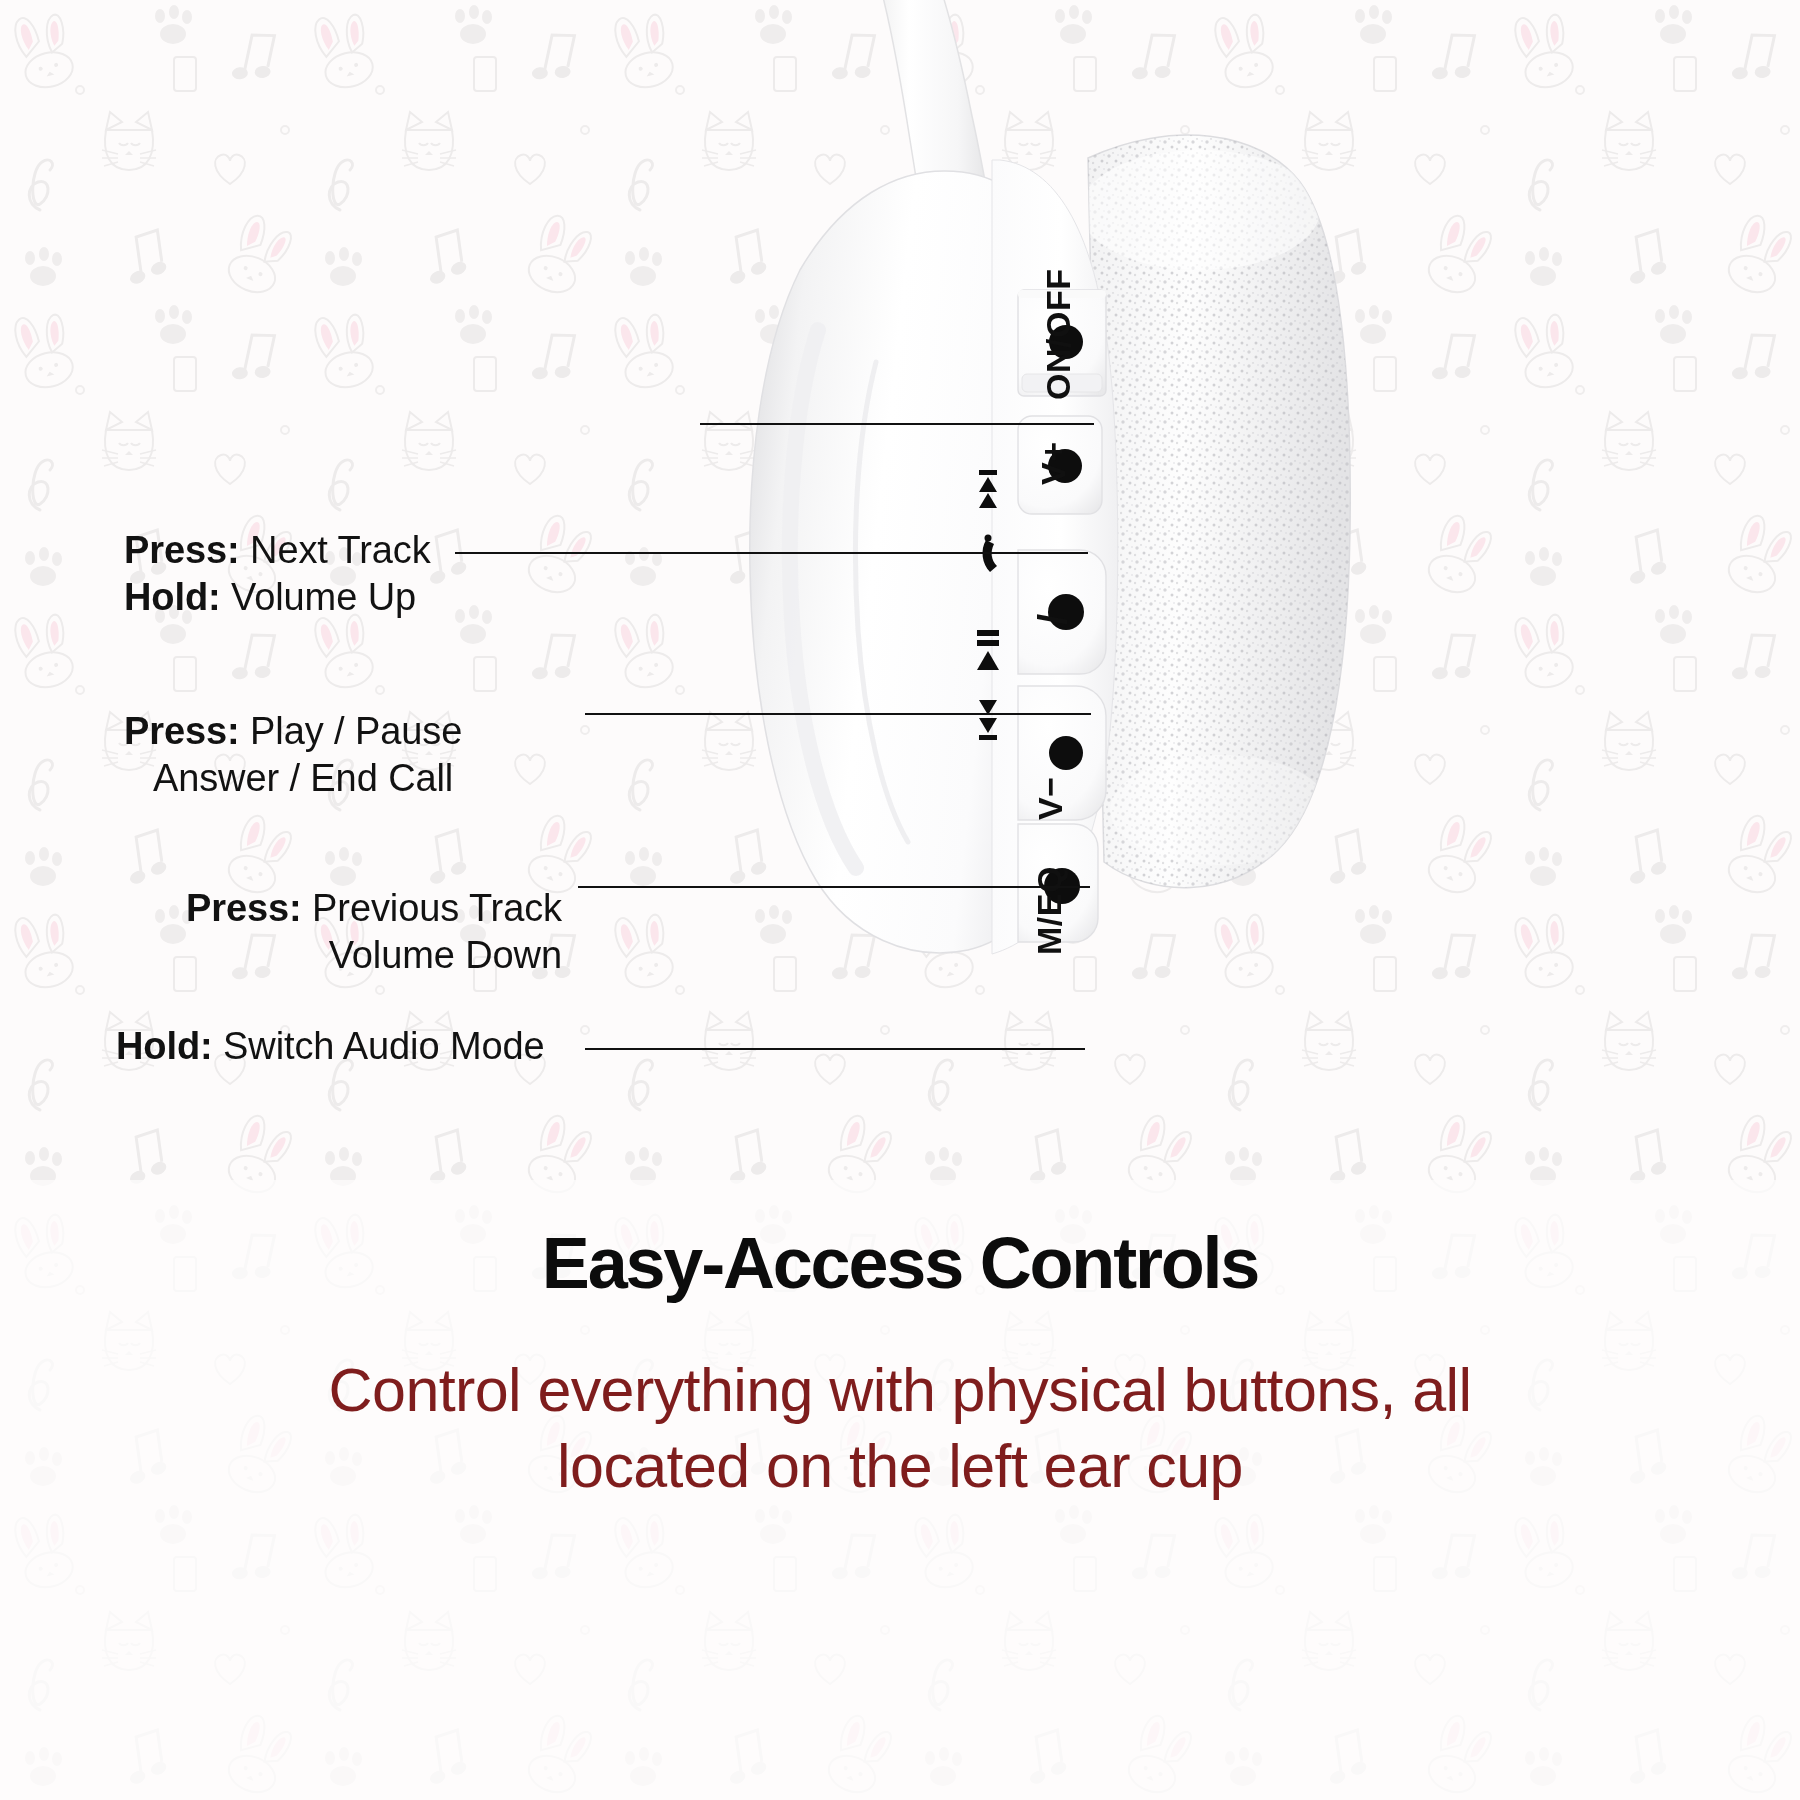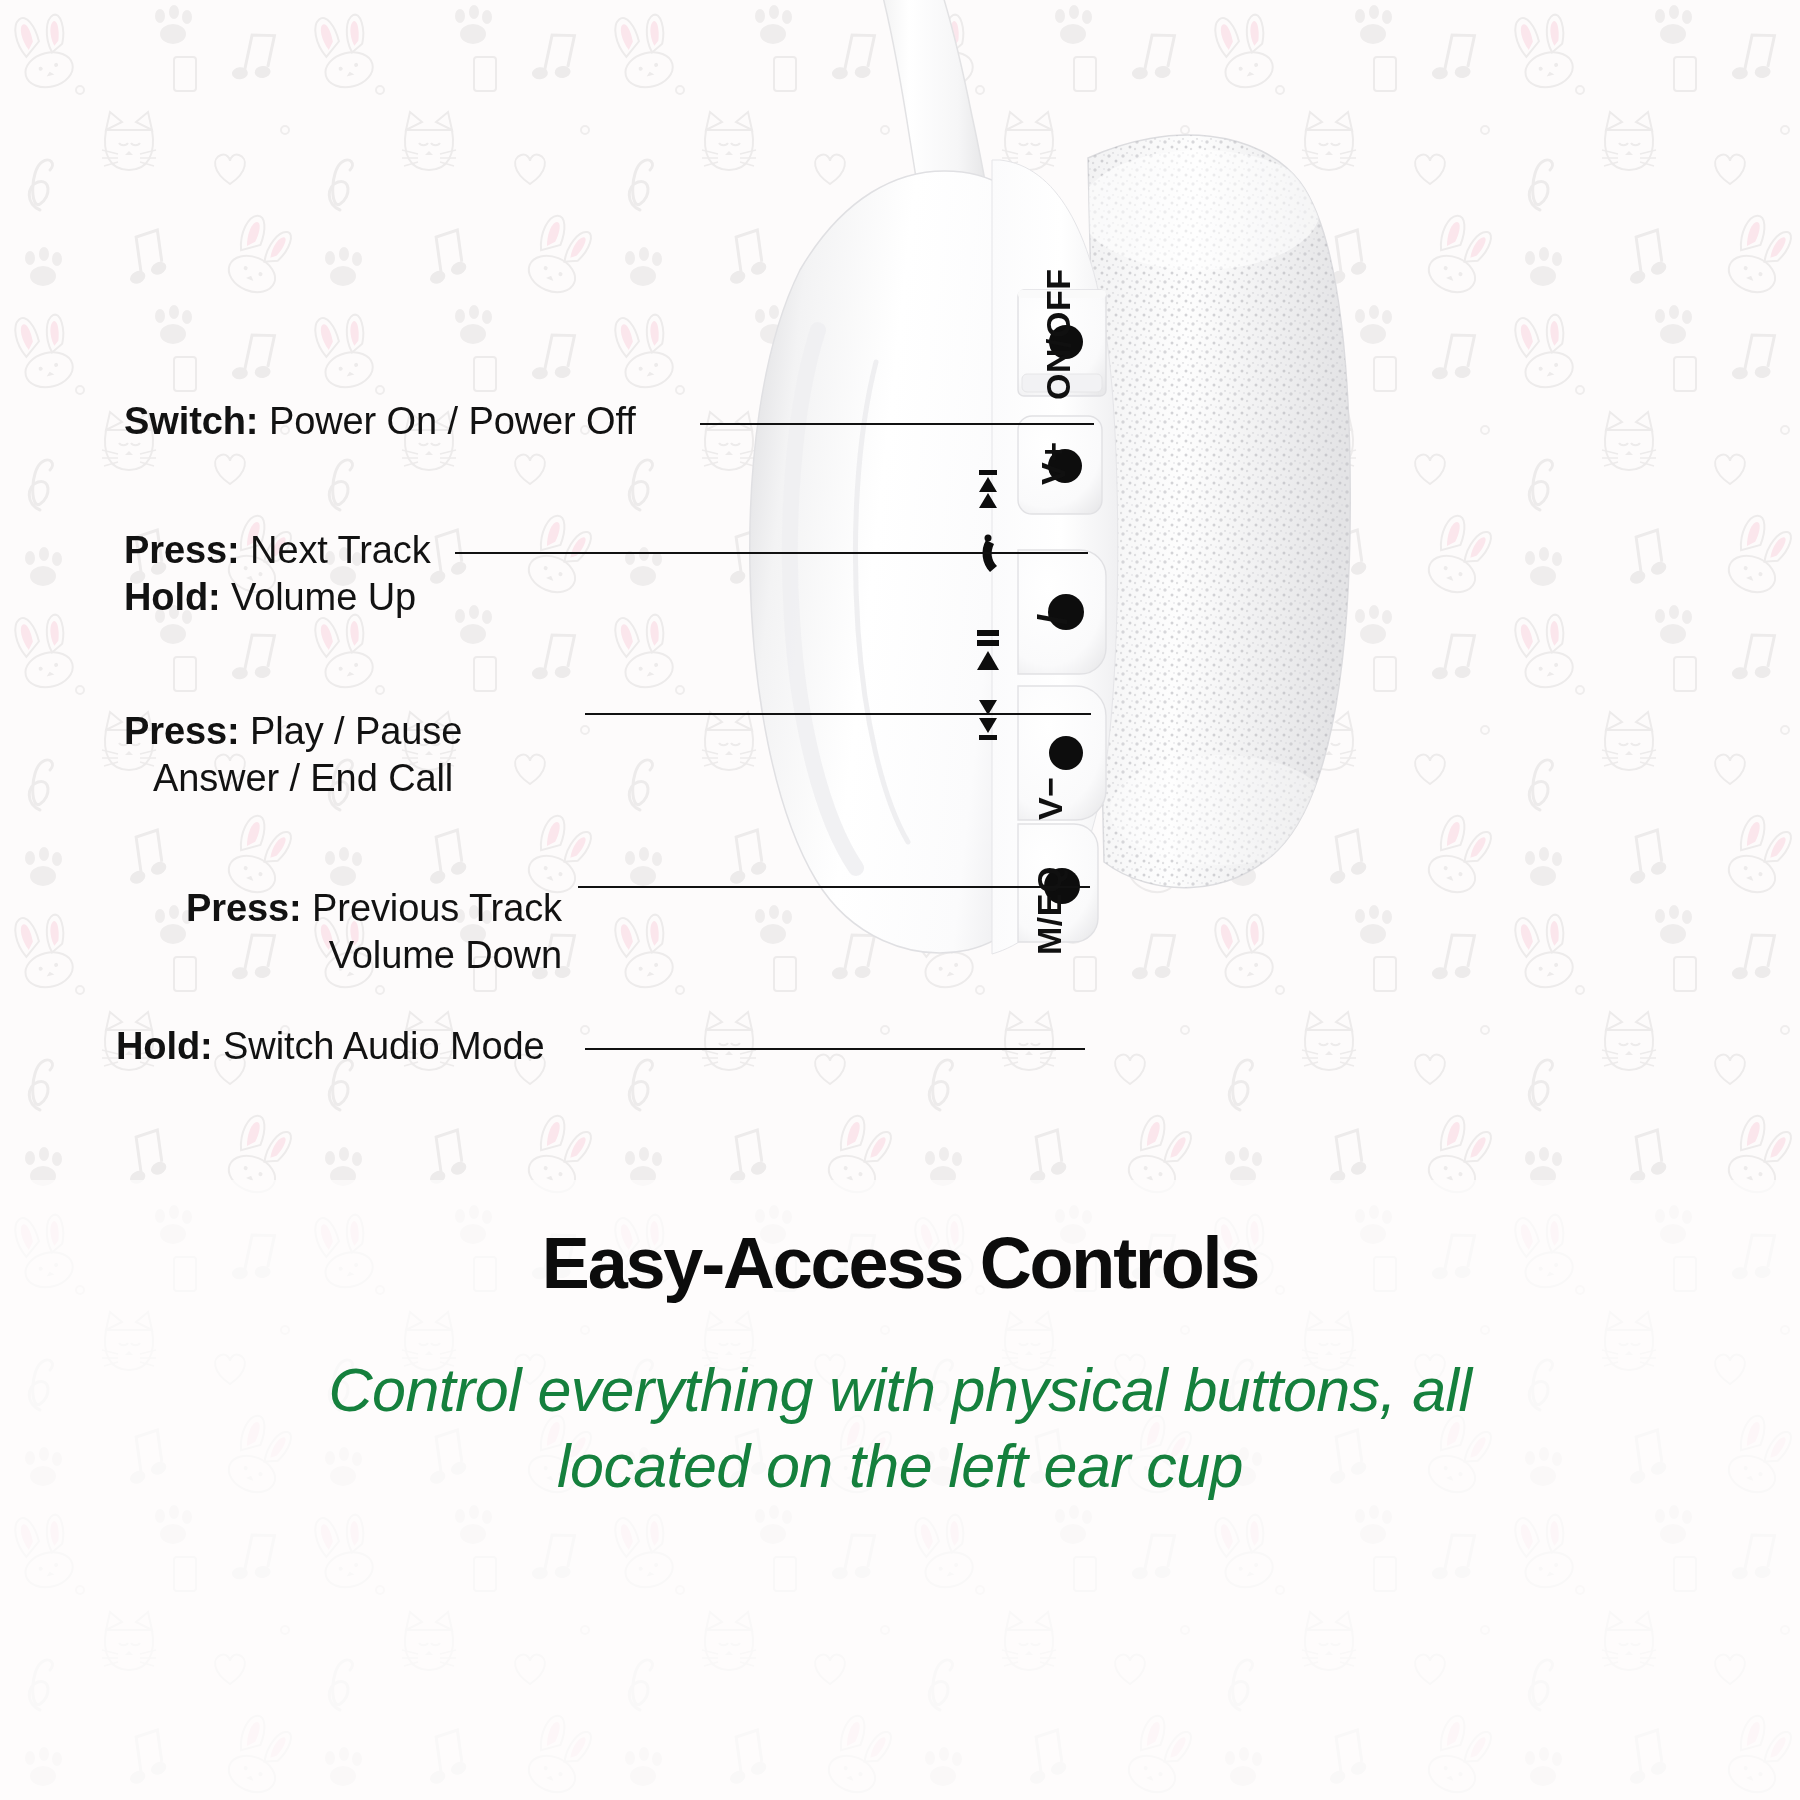--- a/index.html
+++ b/index.html
@@ -32,21 +32,21 @@
 
   
   #headline{
     position:absolute;left:0;right:0;top:1222px;text-align:center;
     font-size:72px;font-weight:700;letter-spacing:-2.2px;color:#0c0c0c;
     font-family:"Liberation Sans", sans-serif;
   }
   #subline{
     position:absolute;left:50%;transform:translateX(-50%);top:1352px;
     width:1480px;text-align:center;
-    font-size:61px;line-height:76px;font-weight:300;letter-spacing:-0.6px;color:#15803d;font-style:italic;
+    font-size:61px;line-height:76px;font-weight:300;letter-spacing:-0.6px;color:#7f1d1d;
   }
   #subline div{display:block;}
 
   
   .btnlbl{
     position:absolute;
     transform-origin:left top;
     transform:rotate(-90deg);
     font-size:34px;font-weight:700;letter-spacing:0.5px;
     color:#101010;white-space:nowrap;
@@ -259,26 +259,20 @@
   <div class="btnlbl" style="left:1031px;top:625px;font-size:40px;">/</div>
   <div class="btnlbl" style="left:1031px;top:820px;">V−</div>
   <div class="btnlbl" style="left:1030px;top:955px;">M/EQ</div>
 
   <div class="leader" style="left:700px;top:423px;width:394px;"></div>
   <div class="leader" style="left:455px;top:552px;width:633px;"></div>
   <div class="leader" style="left:585px;top:713px;width:506px;"></div>
   <div class="leader" style="left:578px;top:886px;width:512px;"></div>
   <div class="leader" style="left:585px;top:1048px;width:500px;"></div>
 
-  <div class="callout" style="left:124px;top:398px;">
-    <div class="ln">
-      <b>Switch:</b>
-      <span>Power On / Power Off</span>
-    </div>
-  </div>
 
   <div class="callout" style="left:124px;top:527px;">
     <div class="ln">
       <b>Press:</b>
       <span>Next Track</span>
     </div>
     <div class="ln">
       <b>Hold:</b>
       <span>Volume Up</span>
     </div>

